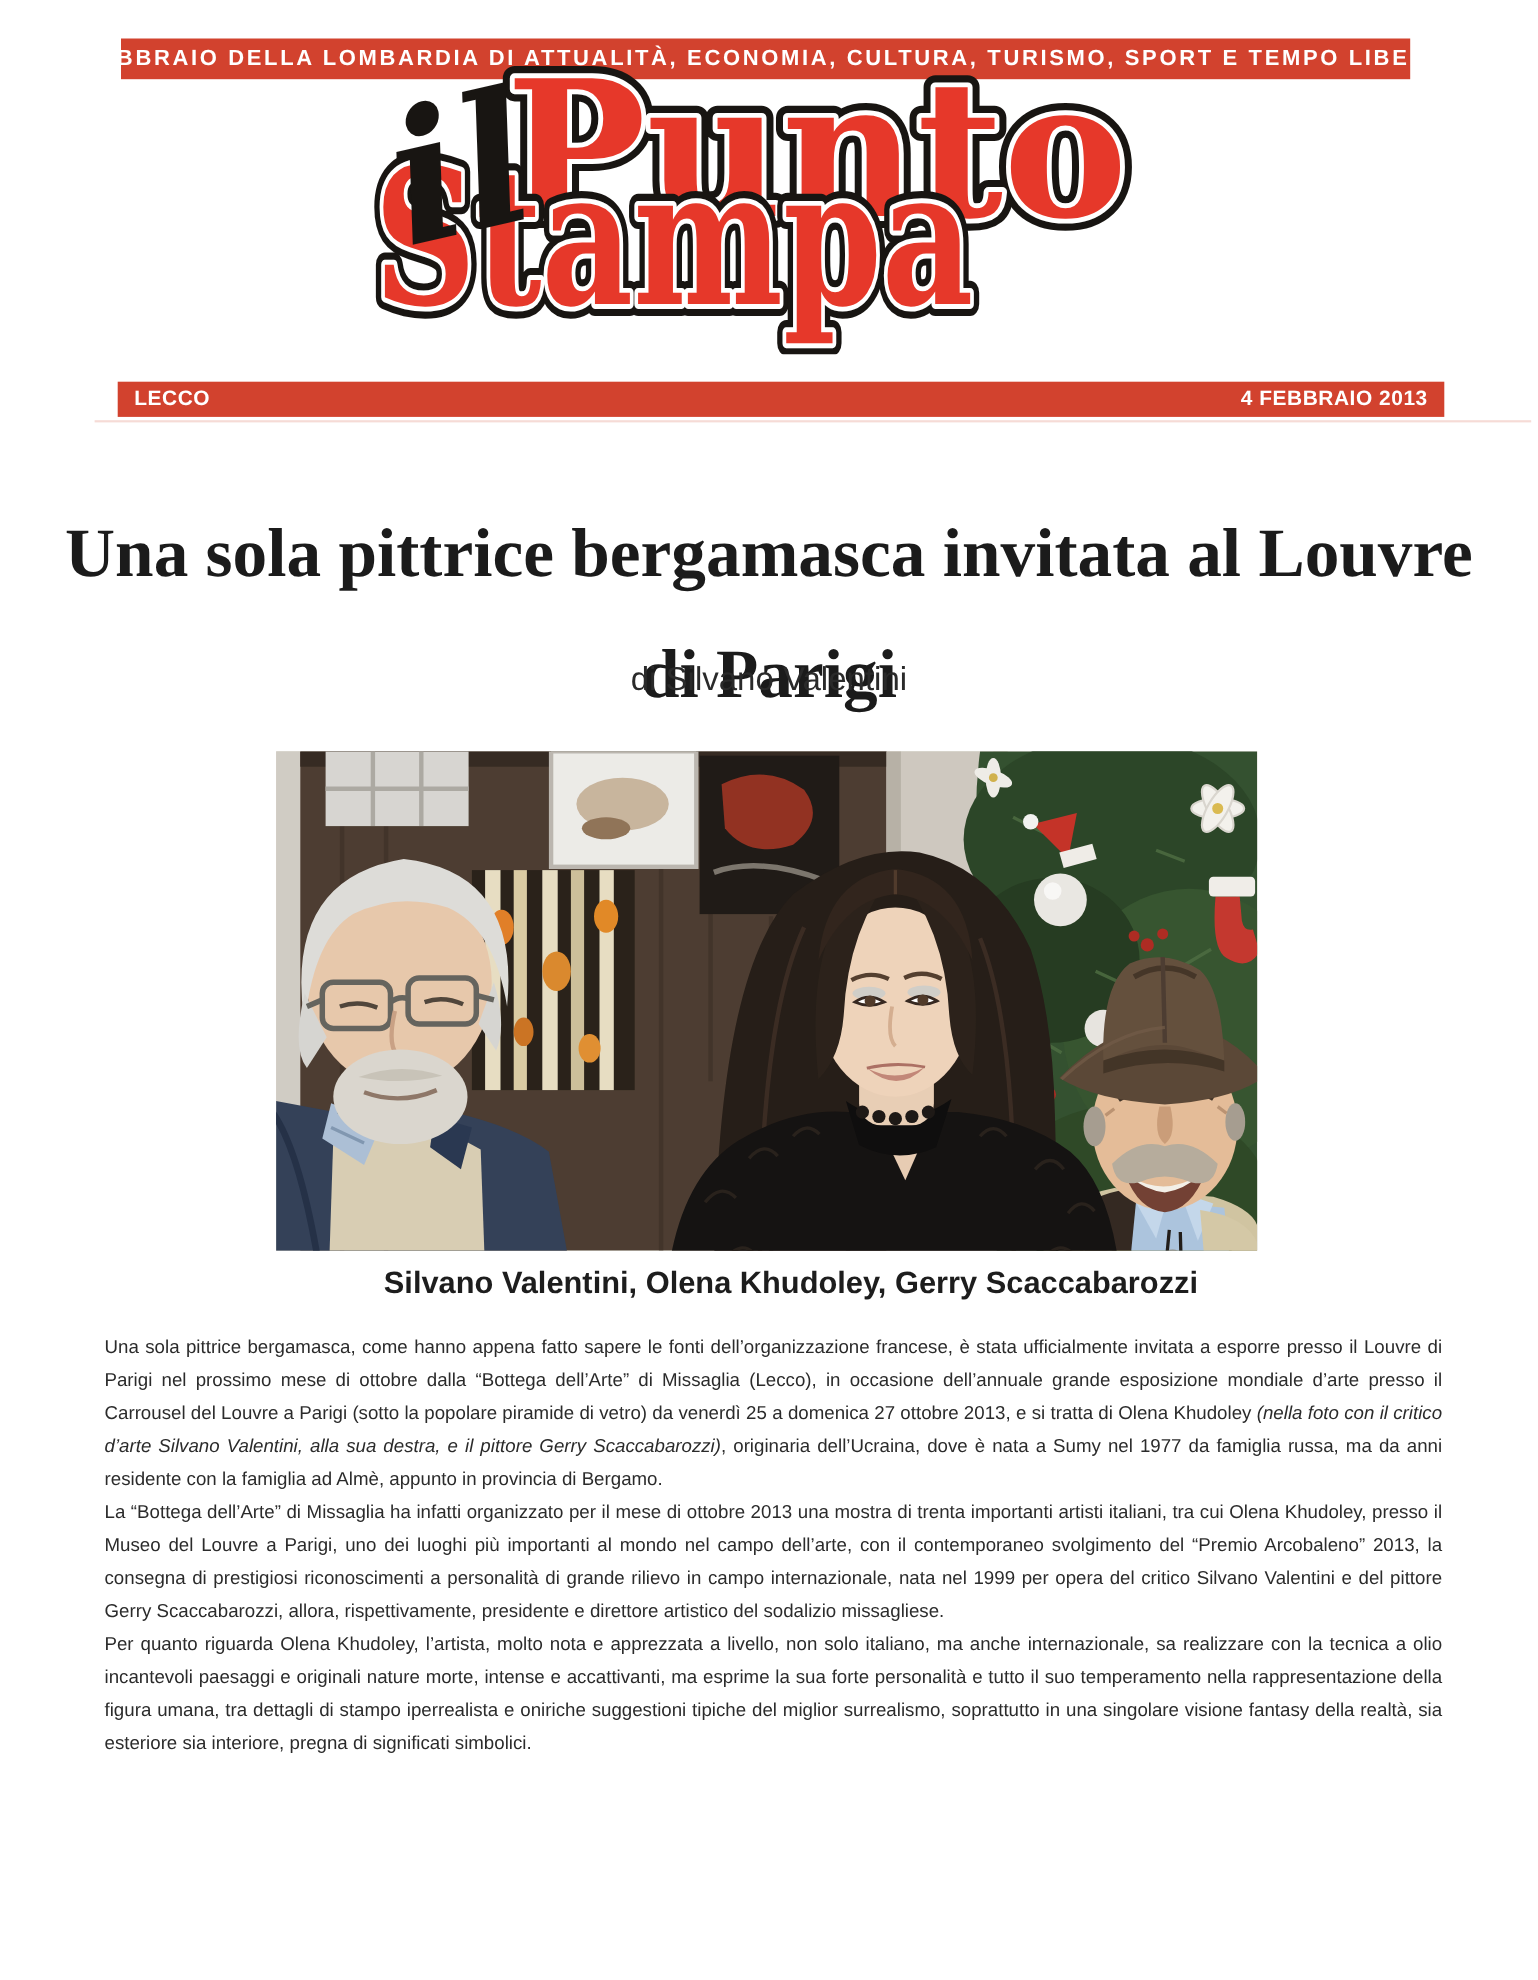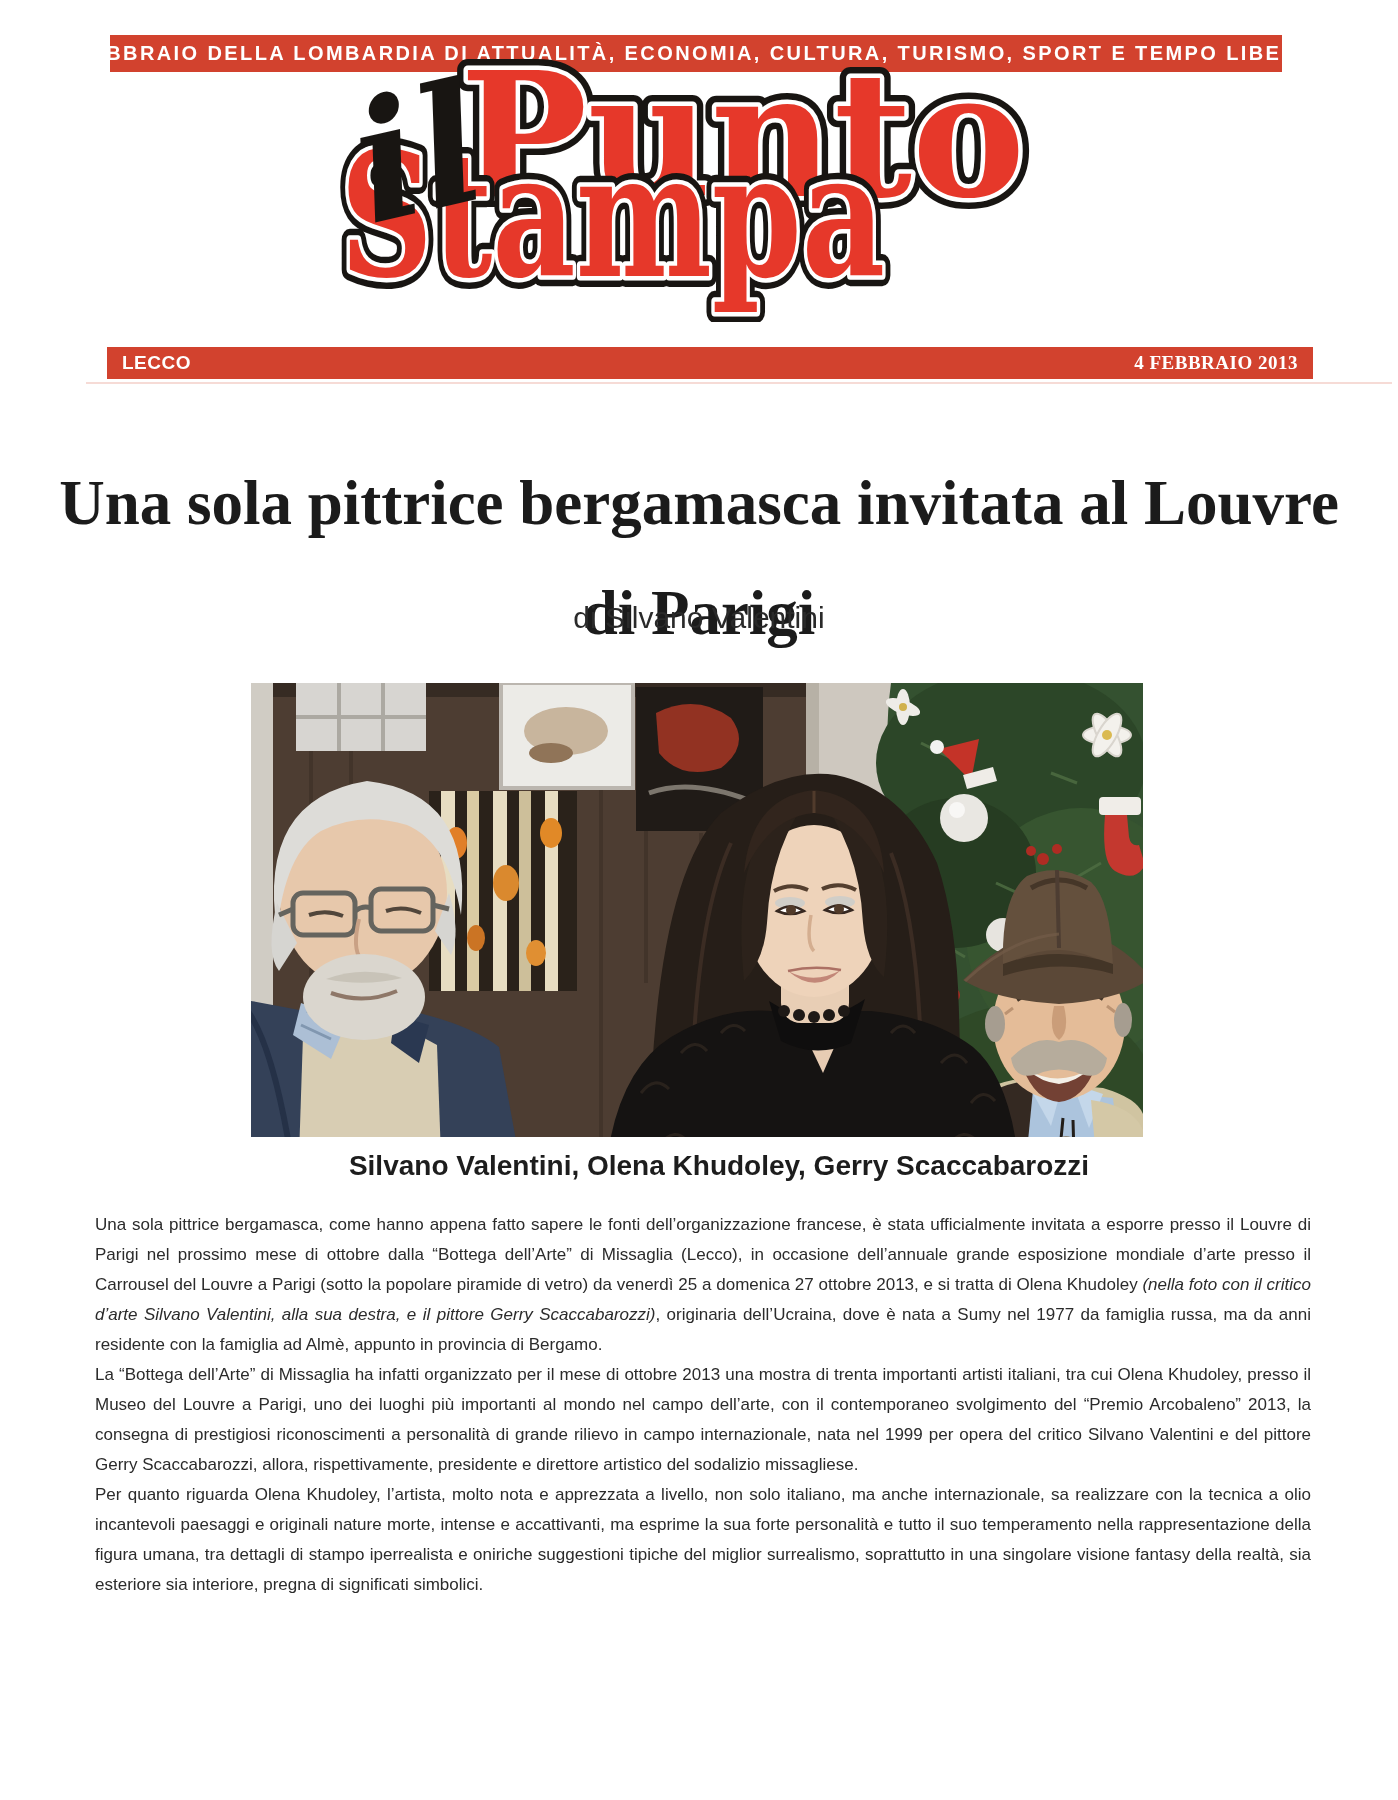--- a/index.html
+++ b/index.html
@@ -16,21 +16,21 @@
     background:var(--banner-red);color:#fff;display:flex;align-items:center;justify-content:center;
     font-weight:bold;font-size:20px;letter-spacing:2.4px;white-space:nowrap;
   }
   .logo-wrap{position:absolute;left:338px;top:56px;width:706px;height:266px;}
   .infobar{
     position:absolute;left:107px;top:347px;width:1206px;height:30px;
     background:var(--banner-red);color:#fff;font-weight:bold;font-size:19px;
     display:flex;align-items:center;box-sizing:border-box;padding:16px 15px;letter-spacing:0.5px;
   }
   .infobar .center{position:absolute;left:0;right:0;text-align:center;}
-  .infobar .right{margin-left:auto;font-family:Liberation Serif, serif;}
+  .infobar .right{margin-left:auto;}
   .infobar-underline{position:absolute;left:86px;top:382px;width:1306px;height:2px;background:rgba(214,92,70,0.22);}
   .headline{
     position:absolute;left:55px;top:406px;width:1288px;text-align:center;
     font-family:"Liberation Serif",serif;font-weight:bold;font-size:63px;line-height:1.75;color:#1b1b1b;
   }
   .byline{
     position:absolute;left:0;top:601px;width:1398px;text-align:center;
     font-weight:normal;font-size:30px;color:#2a2a2a;
   }
   .photo-frame{

